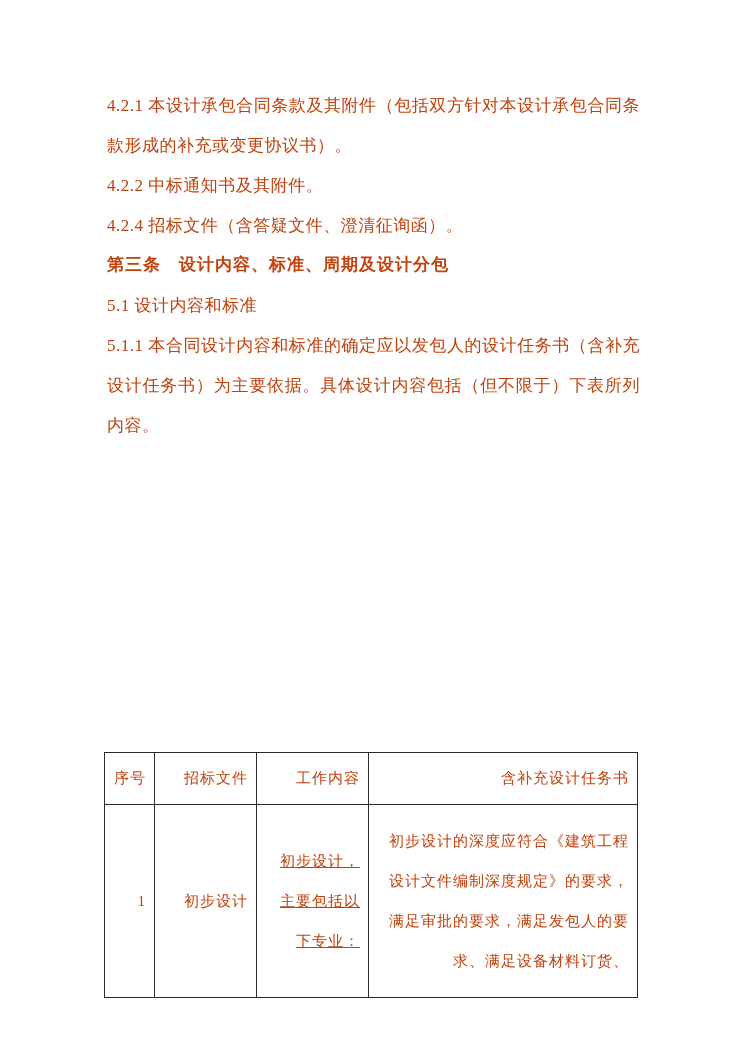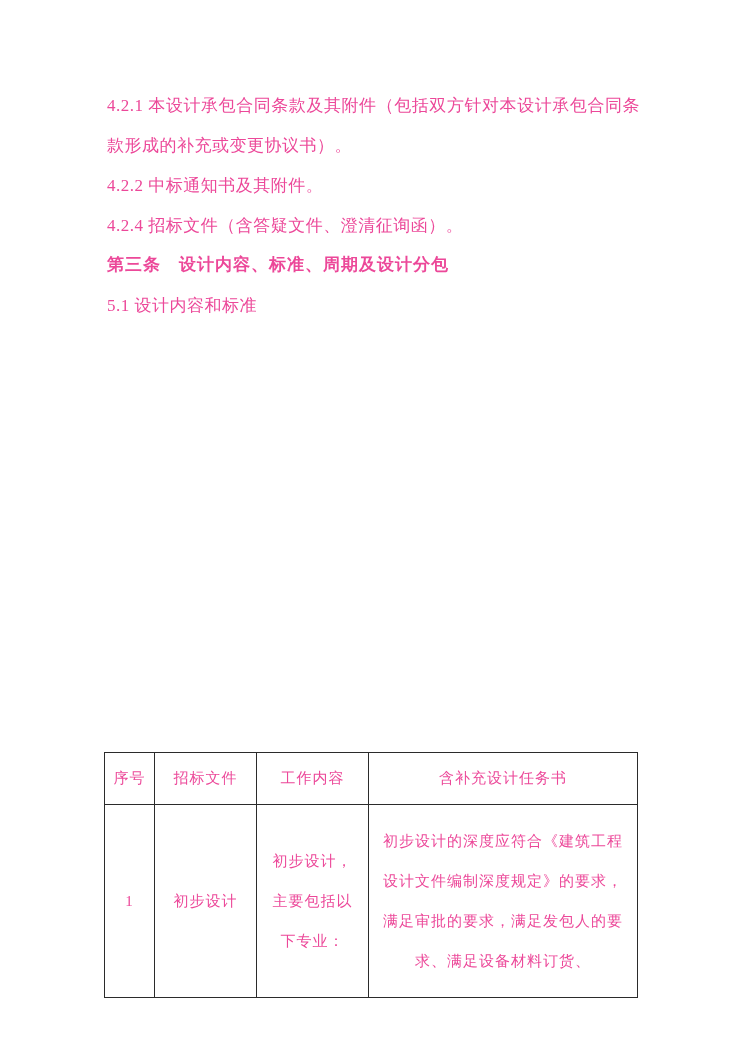--- a/index.html
+++ b/index.html
@@ -7,21 +7,21 @@
     padding: 0;
     background: #ffffff;
   }
   .page {
     position: relative;
     width: 744px;
     height: 1052px;
     background: #ffffff;
     overflow: hidden;
     font-family: "Liberation Serif", "DejaVu Serif", serif;
-    color: #ec4899;
+    color: #c2410c;
   }
   .content {
     position: absolute;
     left: 107px;
     top: 86px;
     width: 533px;
   }
   .para {
     margin: 0;
     font-size: 17px;
@@ -41,56 +41,58 @@
     left: 104px;
     top: 752px;
     width: 533px;
     border-collapse: collapse;
     table-layout: fixed;
   }
   .design-table th,
   .design-table td {
     border: 1.5px solid #2b2b2b;
     font-weight: normal;
-    text-align: center;
+    text-align: right;
     font-size: 15px;
     letter-spacing: 1px;
     padding: 16px 8px;
     vertical-align: middle;
     overflow: hidden;
   }
   .design-table thead tr { height: 39px; }
   .design-table tbody tr { height: 152px; }
   .c-seq  { padding-left: 9px; }
   .c-stage { padding-left: 8px; }
   .c-work {
     text-align: justify;
     line-height: 40px;
     padding: 0 10px 0 11px;
     word-break: break-all;
+    text-decoration: underline;
   }
   .c-standard {
     text-align: justify;
     line-height: 40px;
     letter-spacing: 2px;
     padding: 0 10px;
     word-break: break-all;
   }
 </style>
 </head>
 <body>
 
 <div class="page">
 
   <div class="content">
     <p class="para">4.2.1 本设计承包合同条款及其附件（包括双方针对本设计承包合同条款形成的补充或变更协议书）。</p>
     <p class="para">4.2.2 中标通知书及其附件。</p>
     <p class="para">4.2.4 招标文件（含答疑文件、澄清征询函）。</p>
     <p class="para heading">第三条　设计内容、标准、周期及设计分包</p>
     <p class="para">5.1 设计内容和标准</p>
+    <p class="para">5.1.1 本合同设计内容和标准的确定应以发包人的设计任务书（含补充设计任务书）为主要依据。具体设计内容包括（但不限于）下表所列内容。</p>
   </div>
 
   <table class="design-table">
     <colgroup>
       <col style="width:50px">
       <col style="width:102px">
       <col style="width:112px">
       <col style="width:269px">
     </colgroup>
     <thead>

